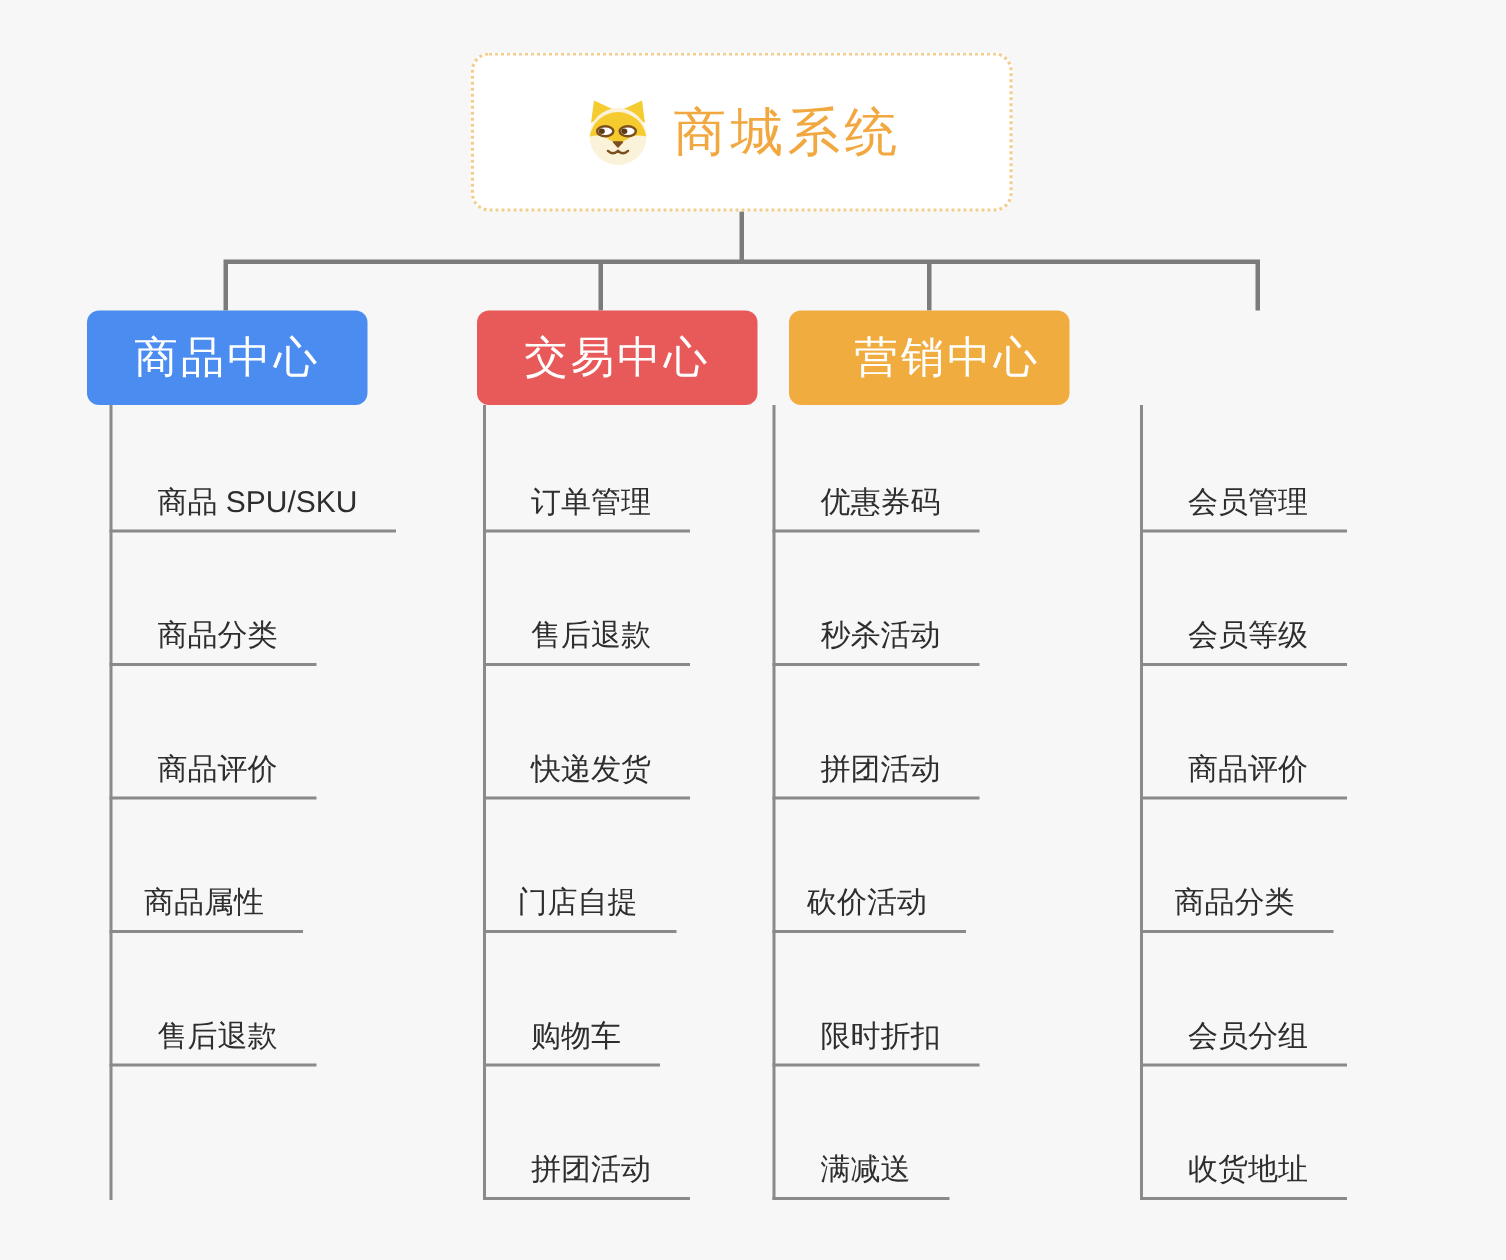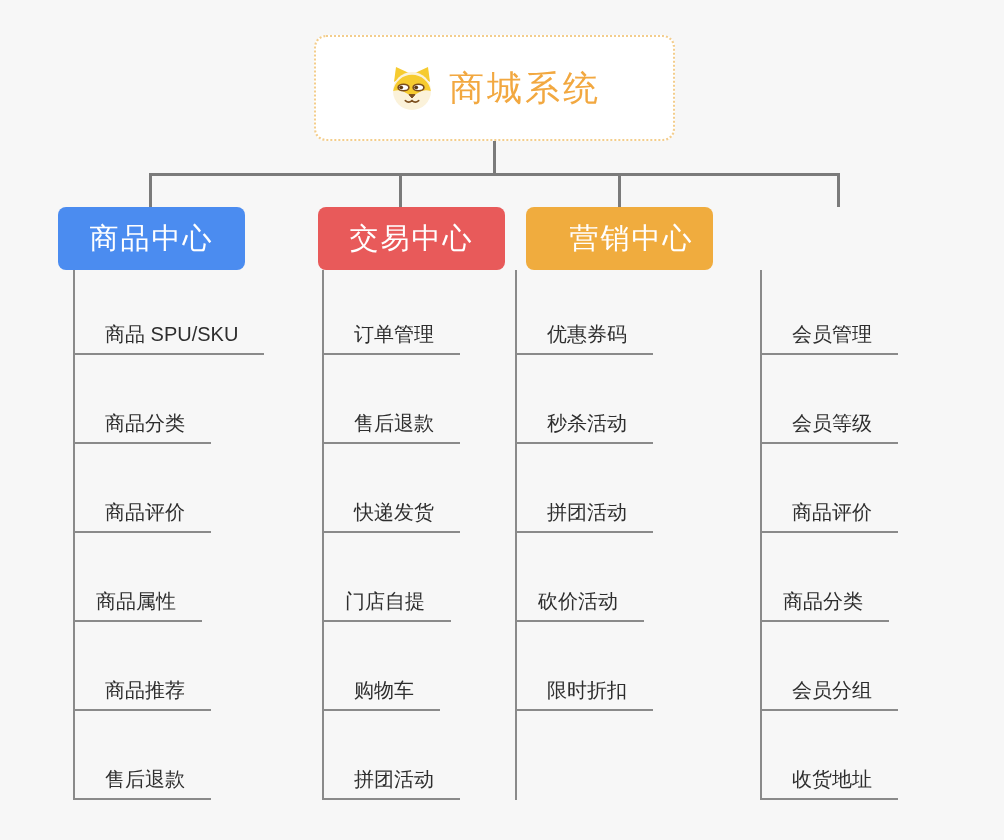--- a/index.html
+++ b/index.html
@@ -89,39 +89,39 @@
   </div>
   <div class="branch b2" style="background-color: rgb(240, 172, 62);">
     <span class="branch-label">营销中心</span>
   </div>
 
   <div class="col c0">
     <div class="item">商品 SPU/SKU</div>
     <div class="item">商品分类</div>
     <div class="item">商品评价</div>
     <div class="item">商品属性</div>
-    <div class="item">商品推荐</div>
     <div class="item">售后退款</div>
   </div>
 
   <div class="col c1">
     <div class="item">订单管理</div>
     <div class="item">售后退款</div>
     <div class="item">快递发货</div>
     <div class="item">门店自提</div>
     <div class="item">购物车</div>
     <div class="item">拼团活动</div>
   </div>
 
   <div class="col c2">
     <div class="item">优惠券码</div>
     <div class="item">秒杀活动</div>
     <div class="item">拼团活动</div>
     <div class="item">砍价活动</div>
     <div class="item">限时折扣</div>
+    <div class="item">满减送</div>
   </div>
 
   <div class="col c3">
     <div class="item">会员管理</div>
     <div class="item">会员等级</div>
     <div class="item">商品评价</div>
     <div class="item">商品分类</div>
     <div class="item">会员分组</div>
     <div class="item">收货地址</div>
   </div>

